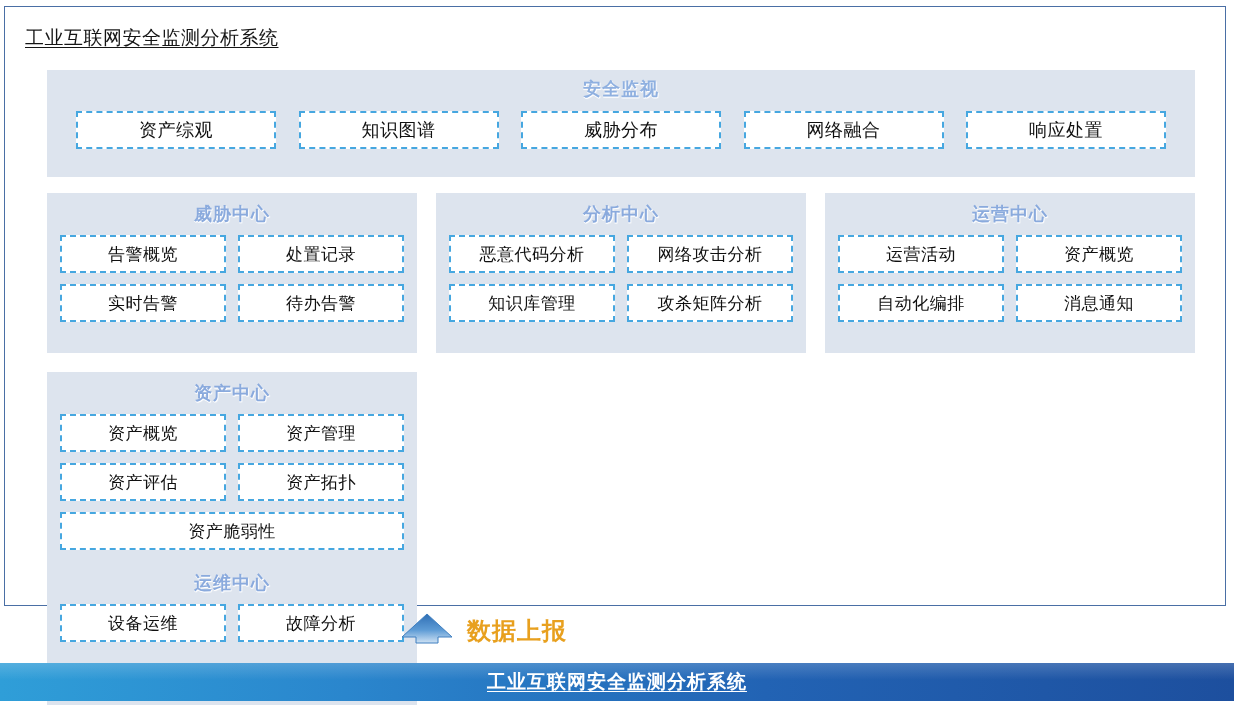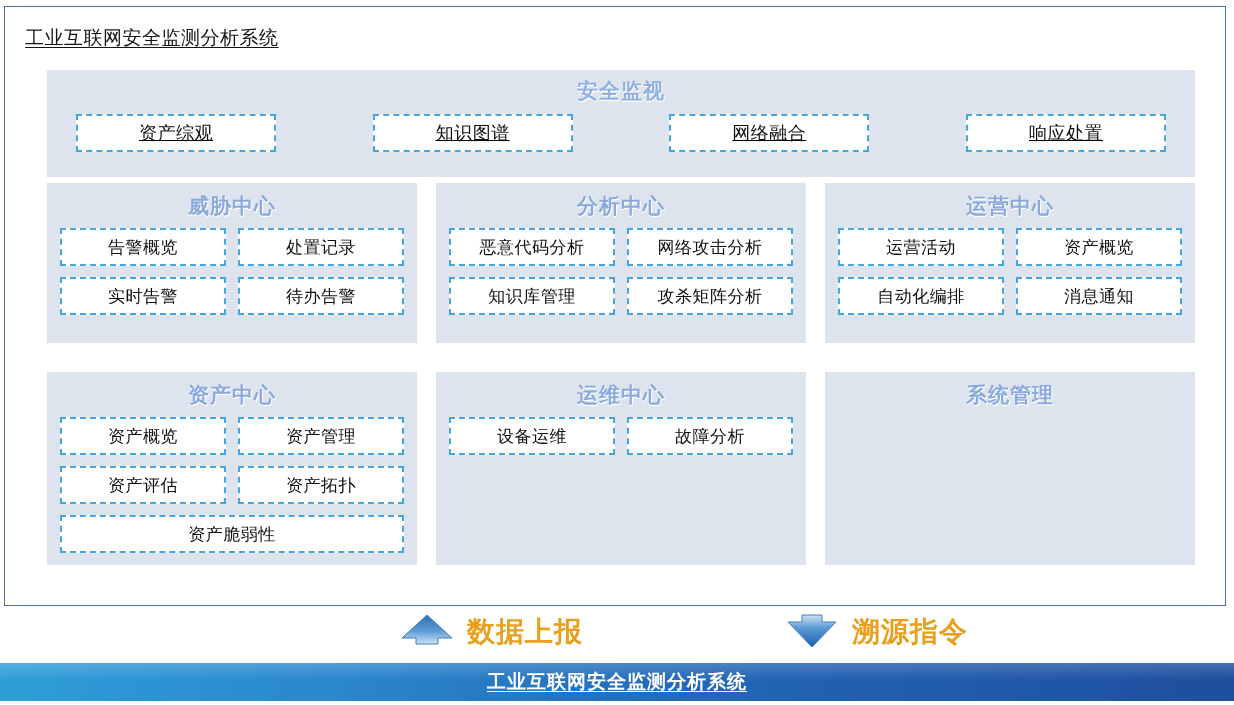--- a/index.html
+++ b/index.html
@@ -40,21 +40,21 @@
   }
 
   
   .panel {
     background: #dde4ee;
     box-sizing: border-box;
     position: absolute;
   }
   .panel-title {
     text-align: center;
-    font-size: 21px;
+    font-size: 18px;
     font-weight: bold;
     color: #8aaadd;
     letter-spacing: 1px;
     text-shadow: 0 1px 0 #ffffff, 1px 1px 1px #ffffff;
     line-height: 1;
   }
   .panel-title.wide {
     color: #8fb0e0;
   }
 
@@ -79,37 +79,36 @@
     top: 63px;
     width: 1148px;
     height: 107px;
     padding-top: 10px;
   }
   #monitor-panel .panel-title { margin-bottom: 13px; }
   .monitor-row {
     display: flex;
     justify-content: space-between;
     padding: 0 29px;
-    text-decoration: underline;
   }
   .monitor-row .tile {
     width: 200px;
     height: 38px;
   }
 
   
   .row {
     position: absolute;
     left: 42px;
     width: 1148px;
     display: flex;
     justify-content: space-between;
   }
-  #row-mid { top: 176px; height: 160px; }
-  #row-bot { top: 365px; height: 193px; }
+  #row-mid { top: 186px; height: 160px; }
+  #row-bot { top: 365px; height: 221px; flex-direction: column; }
 
   .col-panel {
     position: relative;
     width: 370px;
     background: #dde4ee;
     box-sizing: border-box;
     padding: 12px 13px 12px 13px;
   }
   .col-panel .panel-title { margin-bottom: 12px; }
 
@@ -137,21 +136,21 @@
   .arrow-group {
     position: absolute;
     display: flex;
     align-items: center;
     gap: 14px;
   }
   #group-upload { left: 401px; top: 5px; }
   #group-trace  { left: 786px; top: 5px; }
 
   .arrow-label {
-    font-size: 28px;
+    font-size: 24px;
     font-weight: bold;
     color: #e8a01e;
     letter-spacing: 1px;
     text-shadow: 0 1px 0 rgba(255,255,255,0.85);
     white-space: nowrap;
   }
 
   .arrow-up, .arrow-down {
     width: 52px;
     height: 36px;
@@ -195,20 +194,21 @@
 
 <div class="frame">
 
   <div class="frame-title">工业互联网安全监测分析系统</div>
 
   <div class="panel" id="monitor-panel">
     <div class="panel-title wide">安全监视</div>
     <div class="monitor-row">
       <div class="tile">资产综观</div>
       <div class="tile">知识图谱</div>
+      <div class="tile">威胁分布</div>
       <div class="tile">网络融合</div>
       <div class="tile">响应处置</div>
     </div>
   </div>
 
   <div class="row" id="row-mid">
 
     <div class="col-panel">
       <div class="panel-title">威胁中心</div>
       <div class="grid2">
@@ -281,33 +281,18 @@
             <stop offset="55%" stop-color="#5d9bd5"></stop>
             <stop offset="100%" stop-color="#cfe2f4"></stop>
           </linearGradient>
         </defs>
         <path d="M26 1 L51 24 L37 24 L37 30 L15 30 L15 24 L1 24 Z" fill="url(#gUp)" stroke="#3f7fc0" stroke-width="1"></path>
       </svg>
     </div>
     <div class="arrow-label">数据上报</div>
   </div>
 
-  <div class="arrow-group" id="group-trace">
-    <div class="arrow-down">
-      <svg width="52" height="36" viewBox="0 0 52 36" xmlns="http://www.w3.org/2000/svg">
-        <defs>
-          <linearGradient id="gDown" x1="0" y1="0" x2="0" y2="1">
-            <stop offset="0%" stop-color="#cfe2f4"></stop>
-            <stop offset="40%" stop-color="#5d9bd5"></stop>
-            <stop offset="100%" stop-color="#1f5fa8"></stop>
-          </linearGradient>
-        </defs>
-        <path d="M16 1 L36 1 L36 8 L50 8 L26 33 L2 8 L16 8 Z" fill="url(#gDown)" stroke="#3f7fc0" stroke-width="1"></path>
-      </svg>
-    </div>
-    <div class="arrow-label">溯源指令</div>
-  </div>
 
 </div>
 
 <div class="banner">
   <div class="banner-text">工业互联网安全监测分析系统</div>
 </div>
 
 </body></html>

